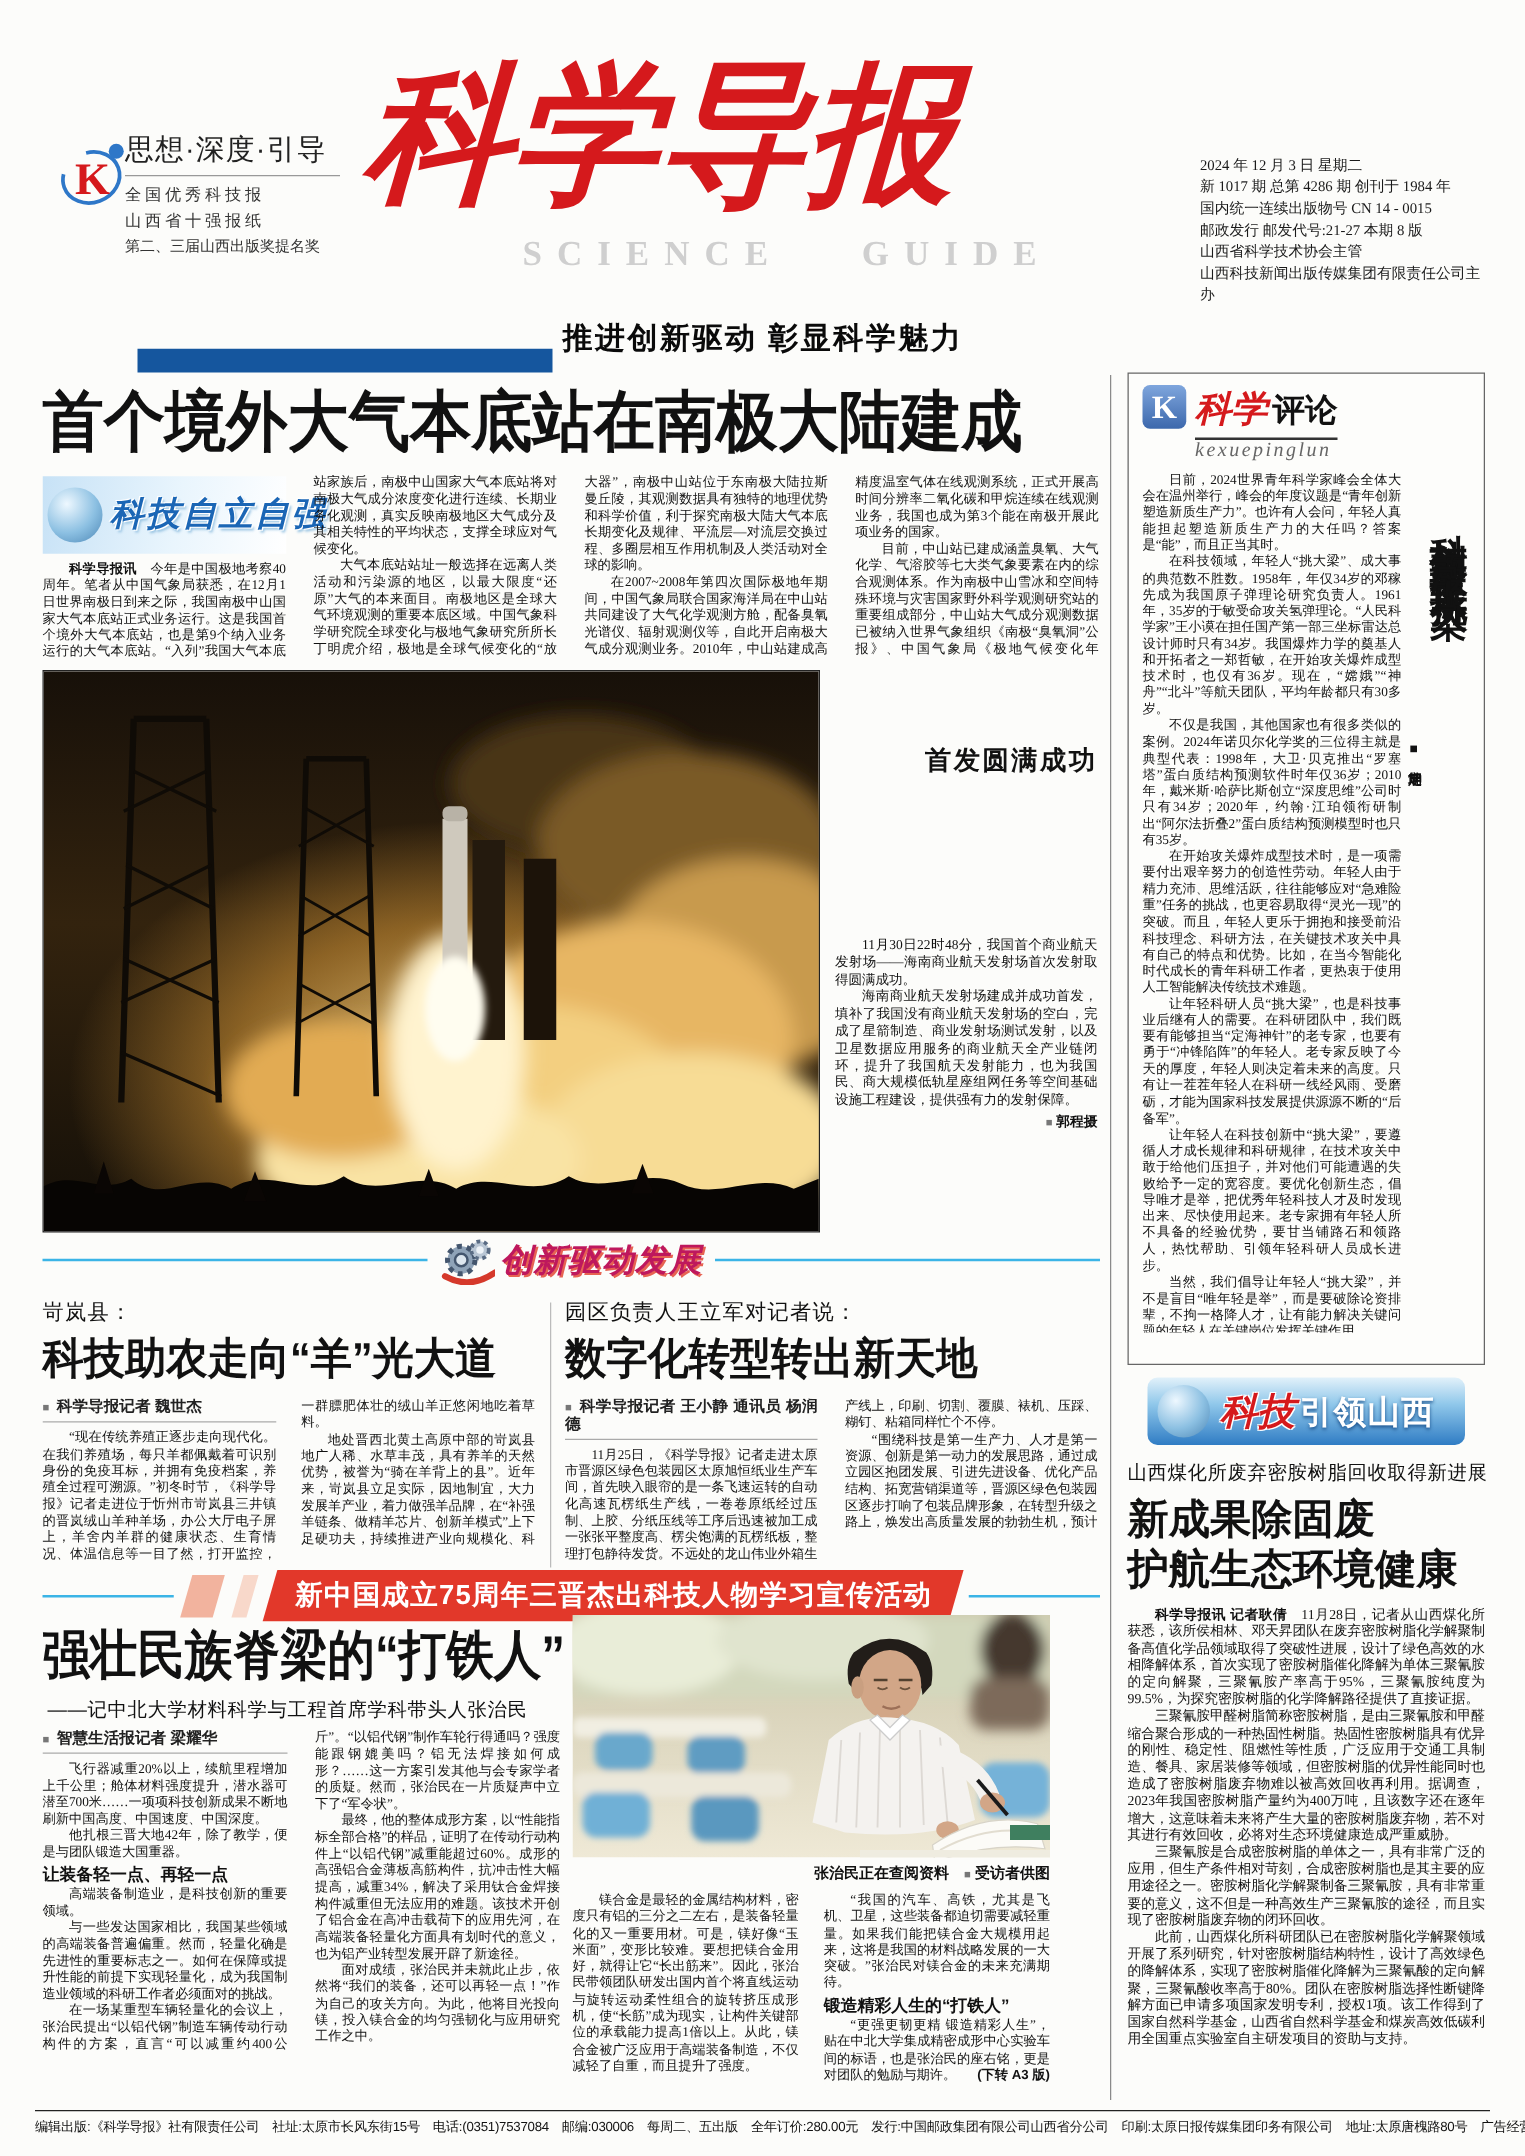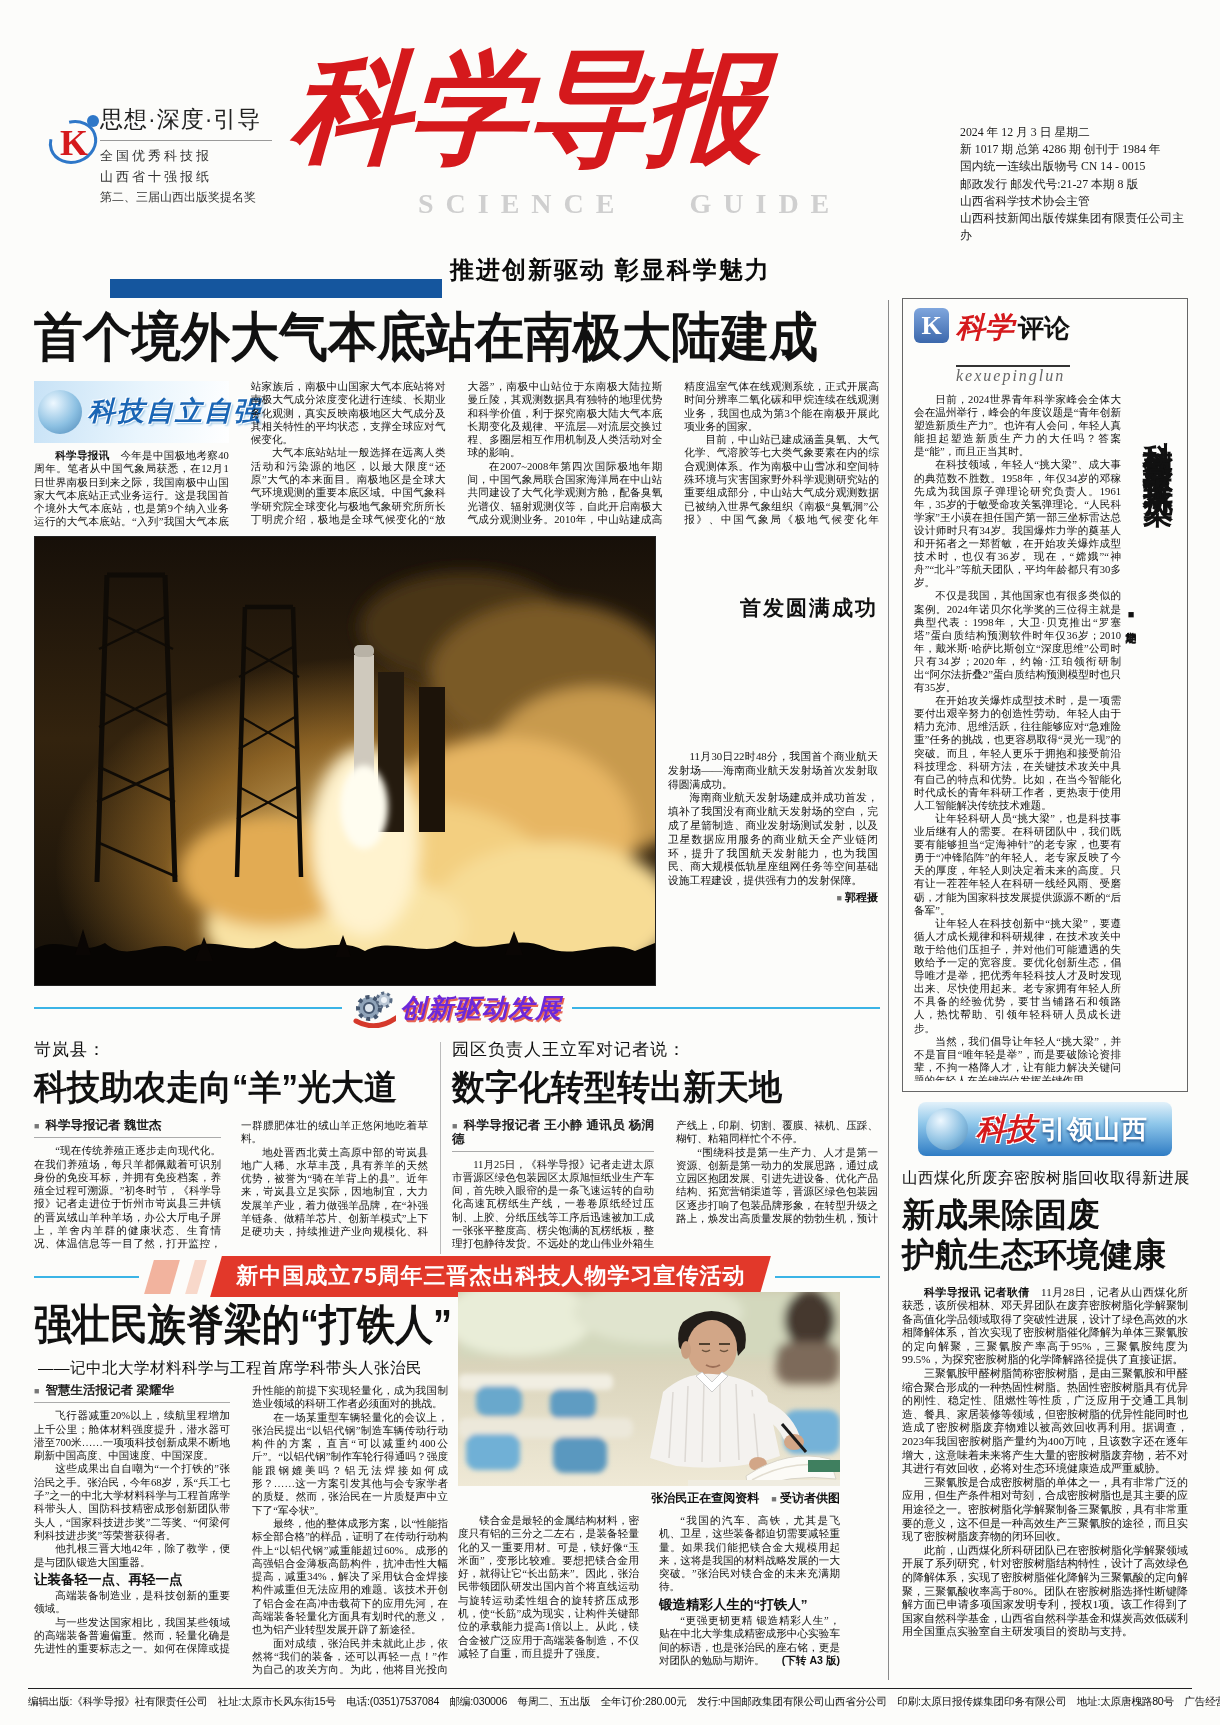--- a/index.html
+++ b/index.html
@@ -40,21 +40,21 @@
   .pcap-text{margin-top:128px;font-size:10.8px;line-height:13.8px;text-align:justify;}
   .pcap-text p{margin:0;text-indent:2em;}
   .credit{text-align:right;font-family:"Liberation Sans",sans-serif;font-weight:bold;font-size:11px;margin-top:2px;}
   .sq{color:#777;font-size:9px;}
   
   .comment-box{border:1px solid #666;padding:9px 11px;box-sizing:border-box;background:#fdfdfb;}
   .cb-head{display:flex;align-items:flex-start;gap:7px;}
   .k-badge{width:35px;height:35px;border-radius:6px;background:linear-gradient(180deg,#7fa6dd,#3c68ac);
            color:#fff;font-family:"Liberation Serif",serif;font-weight:bold;font-size:26px;
            display:flex;align-items:center;justify-content:center;flex:0 0 auto;}
-  .cb-words{border-bottom:2px solid #333;padding-bottom:17px;white-space:nowrap;}
+  .cb-words{border-bottom:2px solid #333;padding-bottom:2px;white-space:nowrap;}
   .cb-red{font-size:29px;font-weight:bold;font-style:italic;color:#d5191c;}
   .cb-black{font-family:"Liberation Sans",sans-serif;font-size:26px;font-weight:bold;color:#111;}
   .cb-pinyin{font-style:italic;font-size:16px;color:#666;letter-spacing:2px;}
   .cb-body{display:flex;margin-top:8px;height:688px;overflow:hidden;}
   .cb-text{flex:1;font-size:10.6px;line-height:13.1px;text-align:justify;overflow:hidden;}
   .cb-text p{margin:0;text-indent:2em;}
   .cb-author{writing-mode:vertical-rl;font-family:"Liberation Sans",sans-serif;font-size:11px;
              font-weight:bold;margin-top:215px;padding:0 2px;flex:0 0 auto;}
   .cb-vtitle{writing-mode:vertical-rl;font-family:"Liberation Sans",sans-serif;font-size:30px;
              font-weight:900;letter-spacing:4px;margin-top:26px;line-height:1.2;flex:0 0 auto;}
@@ -70,21 +70,21 @@
   .sx-kicker{font-family:"Liberation Sans",sans-serif;font-size:15.5px;text-align:center;margin-top:12px;
              letter-spacing:0.5px;white-space:nowrap;}
   .sx-headline{font-family:"Liberation Sans",sans-serif;font-size:33px;font-weight:900;line-height:1.22;margin-top:6px;}
   .sx-body{margin-top:10px;height:408px;overflow:hidden;font-size:11px;line-height:13.6px;text-align:justify;}
   .sx-body p{margin:0;text-indent:2em;}
   
   .sep-row{display:flex;align-items:center;gap:10px;}
   .cy-line{flex:1;height:2px;background:#3bb4e6;}
   .mid-badge{display:flex;align-items:center;gap:4px;}
   .mid-badge-text{font-family:"Liberation Sans",sans-serif;font-size:26px;font-weight:bold;font-style:italic;
-                  color:#6d28d9;letter-spacing:1px;text-shadow:1.6px 1.6px 0 rgba(225,60,40,.8);white-space:nowrap;}
+                  color:#be185d;letter-spacing:1px;text-shadow:1.6px 1.6px 0 rgba(225,60,40,.8);white-space:nowrap;}
   .banner{position:relative;background:#e2382a;color:#fff;font-family:"Liberation Sans",sans-serif;
           font-size:22px;font-weight:bold;padding:5px 20px 6px 20px;letter-spacing:1px;white-space:nowrap;
           transform:skewX(-16deg);}
   .banner>span{display:inline-block;transform:skewX(16deg);}
   .banner-deco1{width:26px;height:34px;background:#f2b39e;transform:skewX(-16deg);margin-right:5px;}
   .banner-deco2{width:12px;height:34px;background:#f8d8ca;transform:skewX(-16deg);margin-right:4px;}
   
   .kicker{font-family:"Liberation Sans",sans-serif;font-size:17px;color:#111;letter-spacing:1px;}
   .mid-headline{font-family:"Liberation Sans",sans-serif;font-size:33px;font-weight:900;
                 letter-spacing:0;margin-top:3px;white-space:nowrap;transform:scaleY(1.05);transform-origin:left top;}
@@ -305,21 +305,20 @@
     <div class="banner"><span>新中国成立75周年三晋杰出科技人物学习宣传活动</span></div>
     <div class="cy-line"></div>
   </div>
 
   <div class="abs feat-headline" style="left:34px;top:1296px;">强壮民族脊梁的“打铁人”</div>
   <div class="abs feat-subhead" style="left:38px;top:1358px;">——记中北大学材料科学与工程首席学科带头人张治民</div>
 
   <div class="abs body-cols cols2" style="left:34px;top:1384px;width:414px;height:298px;column-gap:22px;">
     <div class="byline"><span class="sq">■</span><span>智慧生活报记者 梁耀华</span></div>
     <p>飞行器减重20%以上，续航里程增加上千公里；舱体材料强度提升，潜水器可潜至700米……一项项科技创新成果不断地刷新中国高度、中国速度、中国深度。</p>
-    <p>这些成果出自自嘲为“一个打铁的”张治民之手。张治民，今年68岁，系“兵工七子”之一的中北大学材料科学与工程首席学科带头人、国防科技精密成形创新团队带头人，“国家科技进步奖”二等奖、“何梁何利科技进步奖”等荣誉获得者。</p>
     <p>他扎根三晋大地42年，除了教学，便是与团队锻造大国重器。</p>
     <p class="sub-bold">让装备轻一点、再轻一点</p>
     <p>高端装备制造业，是科技创新的重要领域。</p>
     <p>与一些发达国家相比，我国某些领域的高端装备普遍偏重。然而，轻量化确是先进性的重要标志之一。如何在保障或提升性能的前提下实现轻量化，成为我国制造业领域的科研工作者必须面对的挑战。</p>
     <p>在一场某重型车辆轻量化的会议上，张治民提出“以铝代钢”制造车辆传动行动构件的方案，直言“可以减重约400公斤”。“以铝代钢”制作车轮行得通吗？强度能跟钢媲美吗？铝无法焊接如何成形？……这一方案引发其他与会专家学者的质疑。然而，张治民在一片质疑声中立下了“军令状”。</p>
     <p>最终，他的整体成形方案，以“性能指标全部合格”的样品，证明了在传动行动构件上“以铝代钢”减重能超过60%。成形的高强铝合金薄板高筋构件，抗冲击性大幅提高，减重34%，解决了采用钛合金焊接构件减重但无法应用的难题。该技术开创了铝合金在高冲击载荷下的应用先河，在高端装备轻量化方面具有划时代的意义，也为铝产业转型发展开辟了新途径。</p>
     <p>面对成绩，张治民并未就此止步，依然将“我们的装备，还可以再轻一点！”作为自己的攻关方向。为此，他将目光投向镁，投入镁合金的均匀强韧化与应用研究工作之中。</p>
   </div>
 
   <div class="abs" style="left:458px;top:1292px;width:382px;height:194px;">

